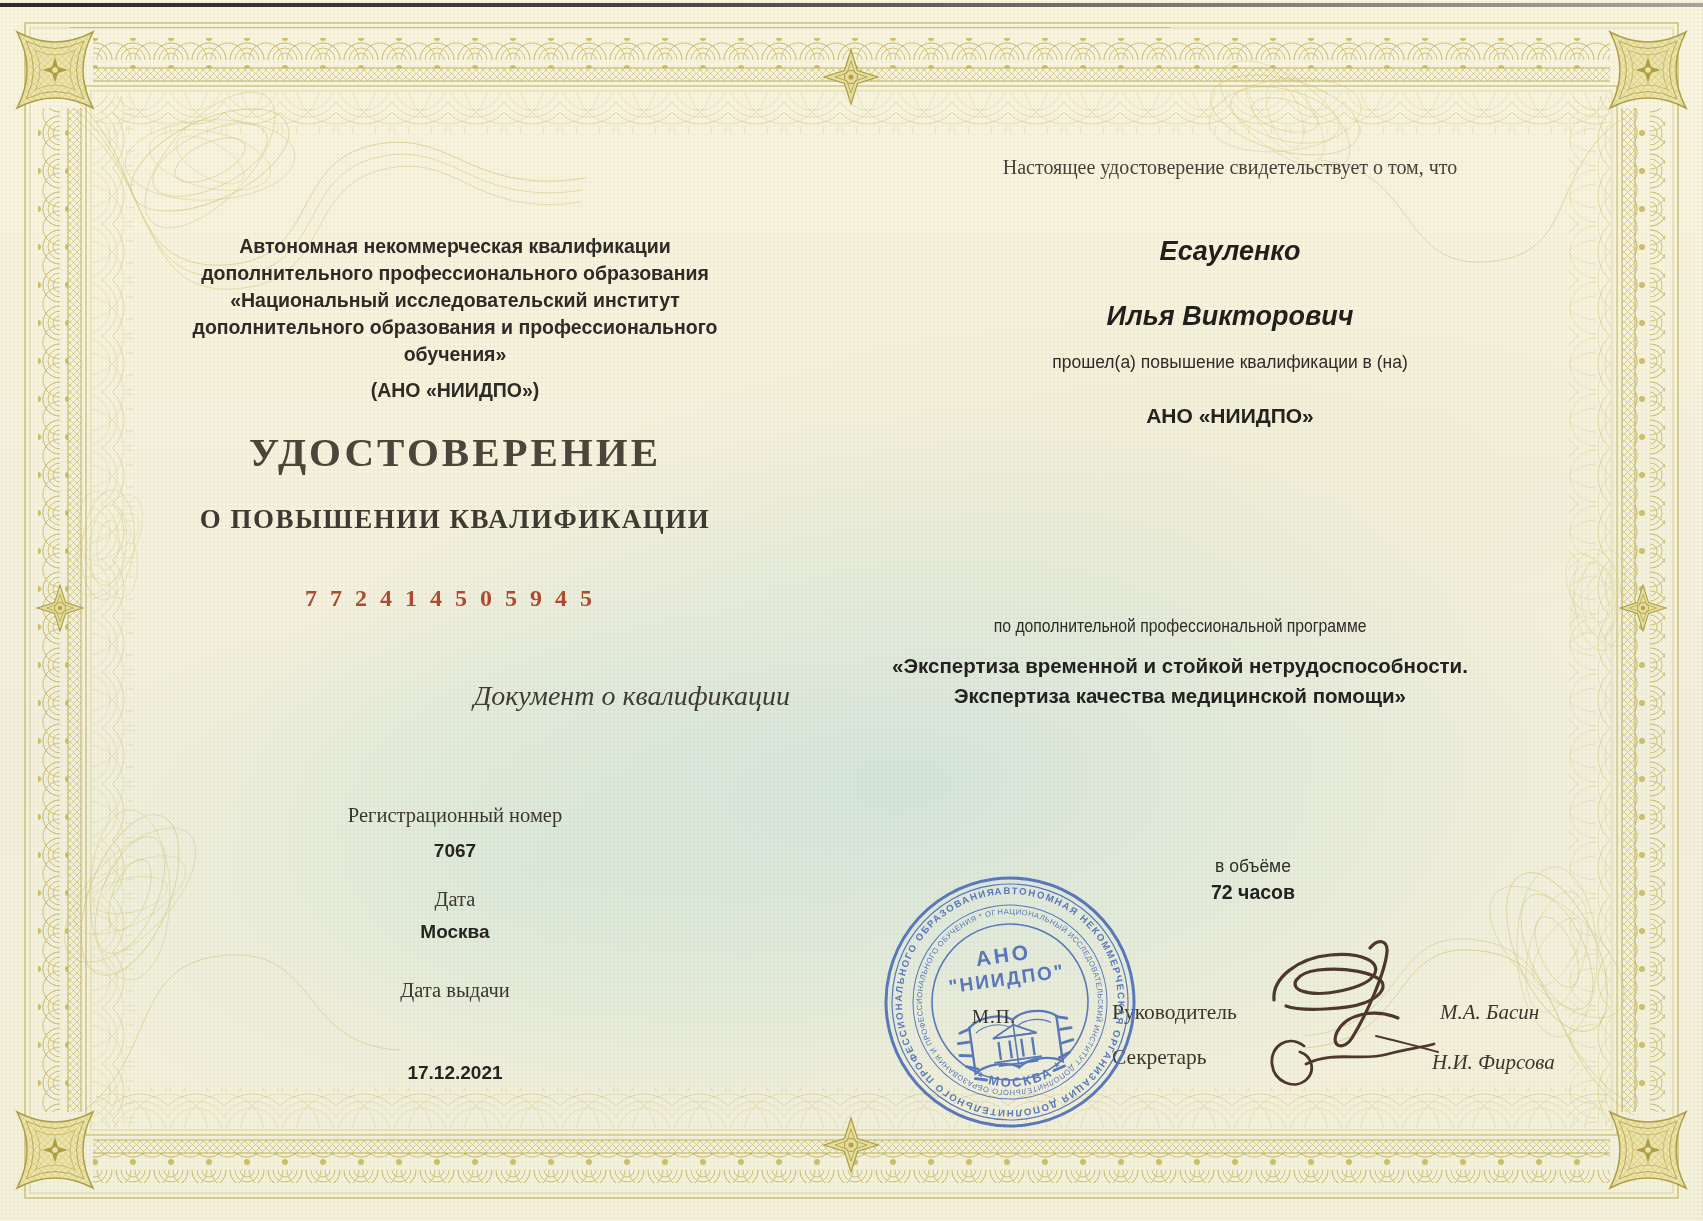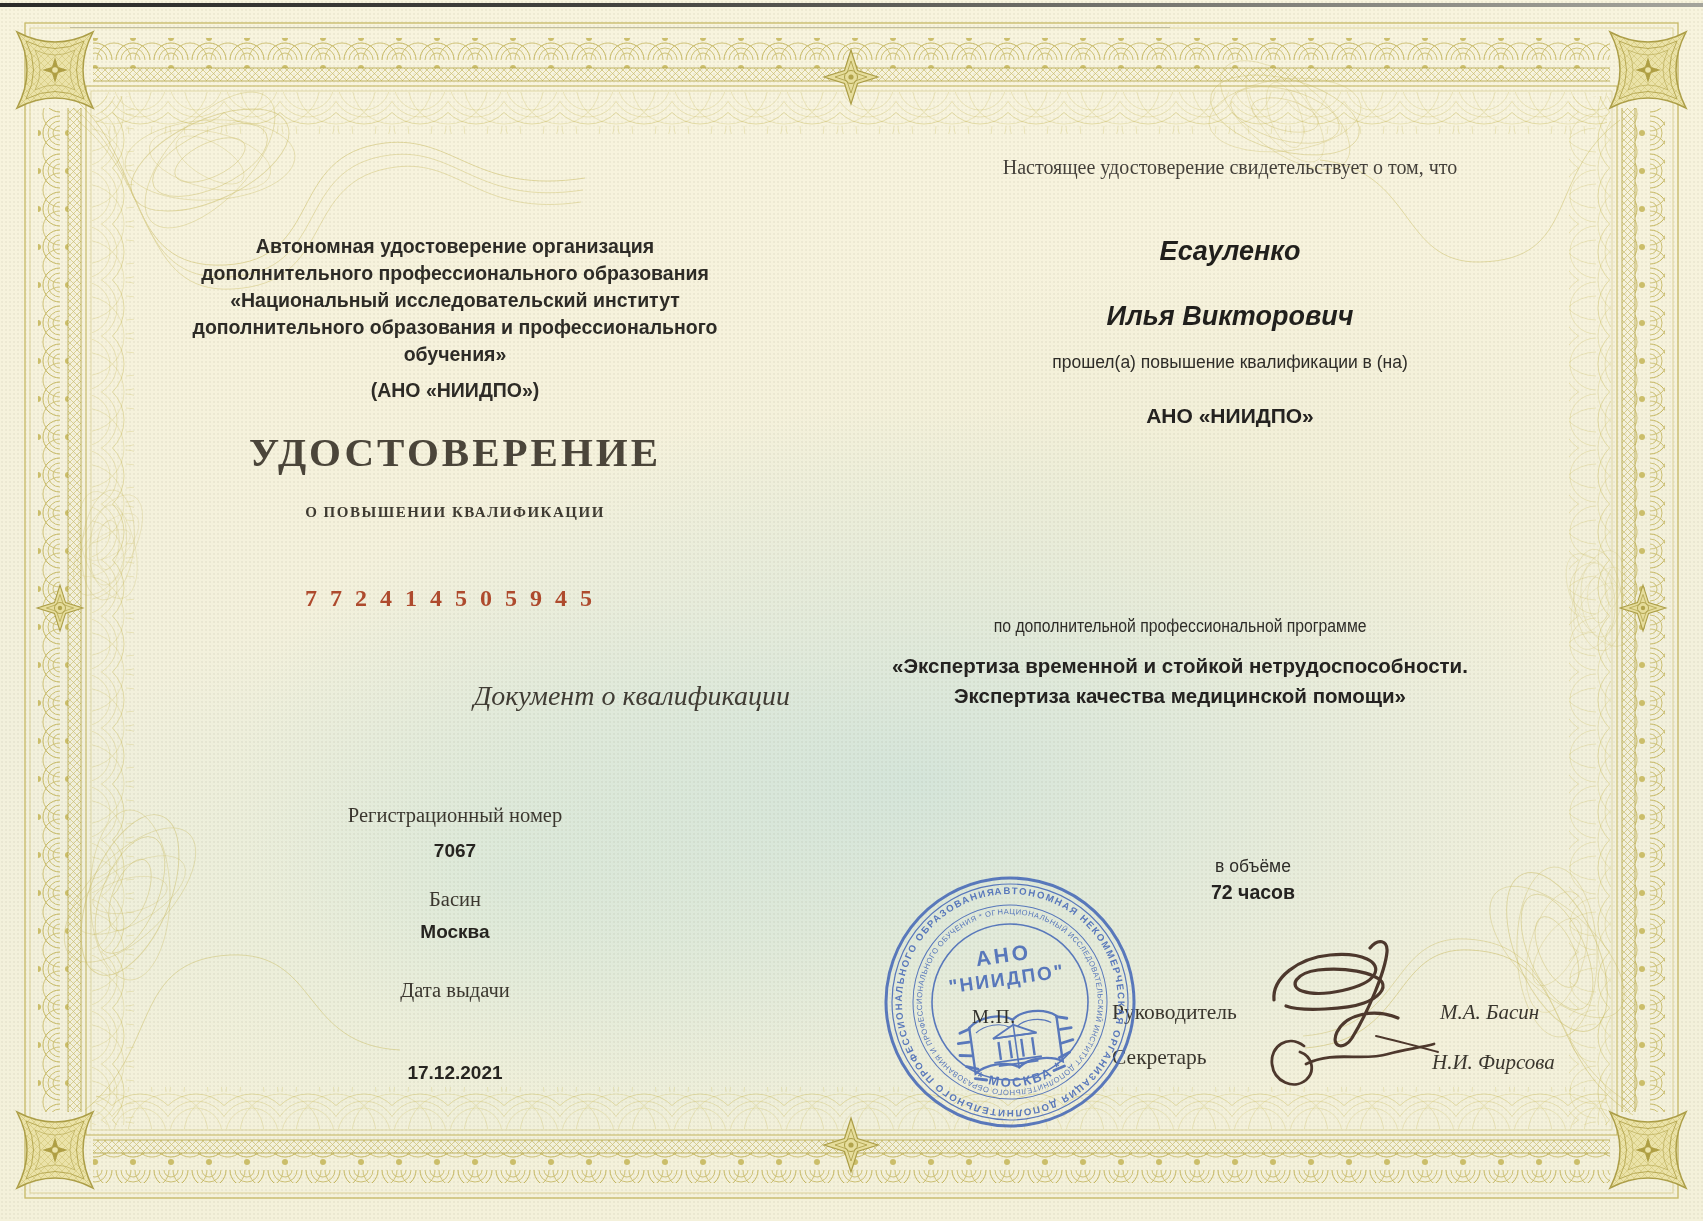--- a/index.html
+++ b/index.html
@@ -21,21 +21,21 @@
     background-image:radial-gradient(rgba(110,110,80,0.075) 1px, transparent 1.25px);
     background-size:4px 4px;
   }
   .abs{position:absolute;}
   .ctr{text-align:center;}
   .sans{font-family:"Liberation Sans","DejaVu Sans",sans-serif;}
   
   .org{left:120px;top:233px;width:670px;font-weight:bold;font-size:19.5px;line-height:27px;color:#2d2b26;}
   .org-short{left:120px;top:379px;width:670px;font-weight:bold;font-size:19.5px;color:#2d2b26;}
   .doc-title{left:120px;top:428px;width:670px;font-size:41px;font-weight:bold;letter-spacing:3px;color:#4b453a;}
-  .doc-subtitle{left:120px;top:504px;width:670px;font-size:15px;font-weight:bold;letter-spacing:1.5px;color:#3e3a31;}
+  .doc-subtitle{left:120px;top:504px;width:670px;font-size:27px;font-weight:bold;letter-spacing:1.5px;color:#3e3a31;}
   .blank-number{left:120px;top:585px;width:670px;font-size:24px;font-weight:bold;letter-spacing:13px;color:#ae4a2d;}
   .doc-kind{left:120px;top:680px;width:670px;font-size:28px;font-style:italic;color:#403c34;text-align:right;}
   .fld-label{left:120px;width:670px;font-size:20.5px;color:#3b372f;}
   .fld-value{left:120px;width:670px;font-size:19px;font-weight:bold;color:#262420;}
   
   .rcol{left:940px;width:580px;}
   .intro{top:156px;font-size:20px;color:#44403a;}
   .surname{top:236px;font-size:27px;font-weight:bold;font-style:italic;color:#201f1c;}
   .givenname{top:301px;font-size:27px;font-weight:bold;font-style:italic;color:#201f1c;}
   .completed{top:352px;font-size:17.5px;color:#2e2c28;}
@@ -223,34 +223,34 @@
     <use href="#diamond4" transform="translate(851,77)"></use>
     <use href="#diamond4" transform="translate(851,1145)"></use>
     <use href="#diamond4" transform="translate(60,608) scale(0.85)"></use>
     <use href="#diamond4" transform="translate(1643,608) scale(0.85)"></use>
   </svg>
 
   <div class="abs scan-top"></div>
   <div class="abs scan-faint"></div>
 
   <div class="abs ctr sans org content">
-    <div>Автономная удостоверение организация</div>
+    <div>Автономная некоммерческая квалификации</div>
     <div>дополнительного профессионального образования</div>
     <div>«Национальный исследовательский институт</div>
     <div>дополнительного образования и профессионального</div>
     <div>обучения»</div>
   </div>
   <div class="abs ctr sans org-short content">(АНО «НИИДПО»)</div>
   <div class="abs ctr doc-title content">УДОСТОВЕРЕНИЕ</div>
   <div class="abs ctr doc-subtitle content">О ПОВЫШЕНИИ КВАЛИФИКАЦИИ</div>
   <div class="abs ctr blank-number content">772414505945</div>
   <div class="abs ctr doc-kind content">Документ о квалификации</div>
   <div class="abs ctr fld-label content" style="top:804px;">Регистрационный номер</div>
   <div class="abs ctr sans fld-value content" style="top:840px;">7067</div>
-  <div class="abs ctr fld-label content" style="top:888px;">Басин</div>
+  <div class="abs ctr fld-label content" style="top:888px;">Дата</div>
   <div class="abs ctr sans fld-value content" style="top:921px;">Москва</div>
   <div class="abs ctr fld-label content" style="top:979px;">Дата выдачи</div>
   <div class="abs ctr sans fld-value content" style="top:1014px;margin-top:48px;">17.12.2021</div>
 
   <div class="abs ctr rcol intro content">Настоящее удостоверение свидетельствует о том, что</div>
   <div class="abs ctr sans rcol surname content">Есауленко</div>
   <div class="abs ctr sans rcol givenname content">Илья Викторович</div>
   <div class="abs ctr sans rcol completed content">прошел(а) повышение квалификации в (на)</div>
   <div class="abs ctr sans rcol institution content">АНО «НИИДПО»</div>
   <div class="abs ctr sans pcol program-label content"><span>по дополнительной профессиональной программе</span></div>

